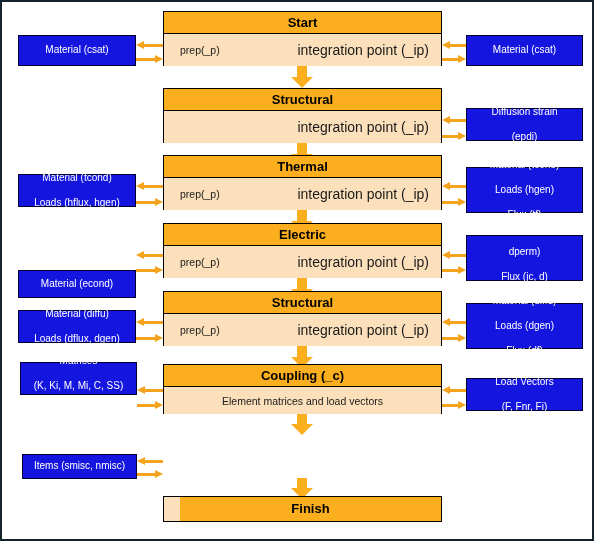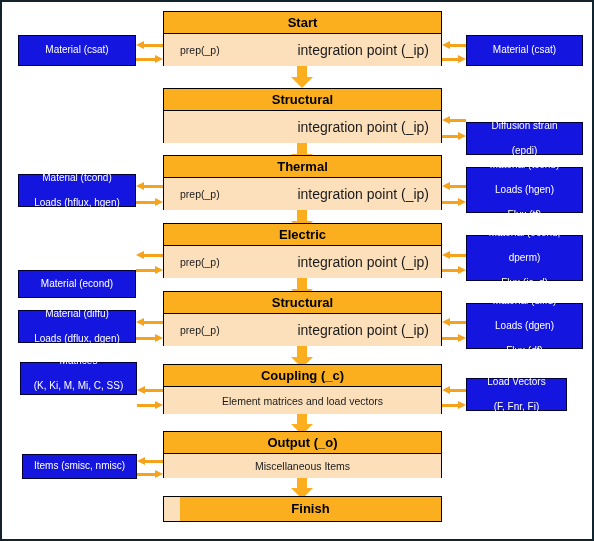--- a/index.html
+++ b/index.html
@@ -191,21 +191,21 @@
     <div class="shaft" style="height:11px;"></div>
     <div class="head" style="top:11px;"></div>
   </div>
 
   <div class="stage" style="left:161px; top:86px; width:279px; height:55px;">
     <div class="stage-header">Structural</div>
     <div class="stage-body">
       <div class="body-right">integration point (_ip)</div>
     </div>
   </div>
-  <div class="sidebox" style="left:464px; top:120px; width:117px; height:33px;justify-content:flex-end;">
+  <div class="sidebox" style="left:464px; top:106px; width:117px; height:33px;justify-content:flex-end;">
     <span>
       <span>Diffusion strain</span><br>
       <span>(epdi)</span>
     </span>
   </div>
   <div class="h-arrow left" style="left:440px; top:114px; width:24px;">
     <div class="hshaft"></div>
       <div class="hhead"></div>
   </div>
   <div class="h-arrow right" style="left:440px; top:130px; width:24px;">
@@ -263,21 +263,21 @@
     <div class="stage-body">
       <div class="body-left">prep(_p)</div>
       <div class="body-right">integration point (_ip)</div>
     </div>
   </div>
   <div class="sidebox" style="left:16px; top:244px; width:118px; height:28px;margin-top:24px;">
     <span>Material (econd)</span>
   </div>
   <div class="sidebox" style="left:464px; top:233px; width:117px; height:46px;">
     <span>
-      <span>Material (econd,</span><br>
+      <br>
       <span>dperm)</span><br>
       <span>Flux (jc, d)</span>
     </span>
   </div>
   <div class="h-arrow left" style="left:134px; top:249px; width:27px;">
     <div class="hshaft"></div>
       <div class="hhead"></div>
   </div>
   <div class="h-arrow right" style="left:134px; top:264px; width:27px;">
     <div class="hshaft"></div>
@@ -342,21 +342,21 @@
     <div class="stage-body" style="height:27px;">
       <div class="body-center">Element matrices and load vectors</div>
     </div>
   </div>
   <div class="sidebox" style="left:18px; top:360px; width:117px; height:33px;align-items:flex-end;">
     <span>
       <span>Matrices</span><br>
       <span>(K, Ki, M, Mi, C, SS)</span>
     </span>
   </div>
-  <div class="sidebox" style="left:464px; top:376px; width:101px; height:33px;">
+  <div class="sidebox" style="left:464px; top:376px; width:117px; height:33px;">
     <span>
       <span>Load Vectors</span><br>
       <span>(F, Fnr, Fi)</span>
     </span>
   </div>
   <div class="h-arrow left" style="left:135px; top:384px; width:26px;">
     <div class="hshaft"></div>
       <div class="hhead"></div>
   </div>
   <div class="h-arrow right" style="left:135px; top:399px; width:26px;">
@@ -369,26 +369,20 @@
   </div>
   <div class="h-arrow right" style="left:440px; top:399px; width:24px;">
     <div class="hshaft"></div>
       <div class="hhead"></div>
   </div>
   <div class="v-arrow" style="left:289px; top:412px; height:20px;">
     <div class="shaft" style="height:10px;"></div>
     <div class="head" style="top:10px;"></div>
   </div>
 
-  <div class="stage" style="left:161px; top:429px; width:279px; height:47px;">
-    <div class="stage-header">Output (_o)</div>
-    <div class="stage-body" style="height:24px;">
-      <div class="body-center">Miscellaneous Items</div>
-    </div>
-  </div>
   <div class="sidebox" style="left:20px; top:452px; width:115px; height:25px;">
     <span>Items (smisc, nmisc)</span>
   </div>
   <div class="h-arrow left" style="left:135px; top:455px; width:26px;">
     <div class="hshaft"></div>
       <div class="hhead"></div>
   </div>
   <div class="h-arrow right" style="left:135px; top:468px; width:26px;">
     <div class="hshaft"></div>
       <div class="hhead"></div>

